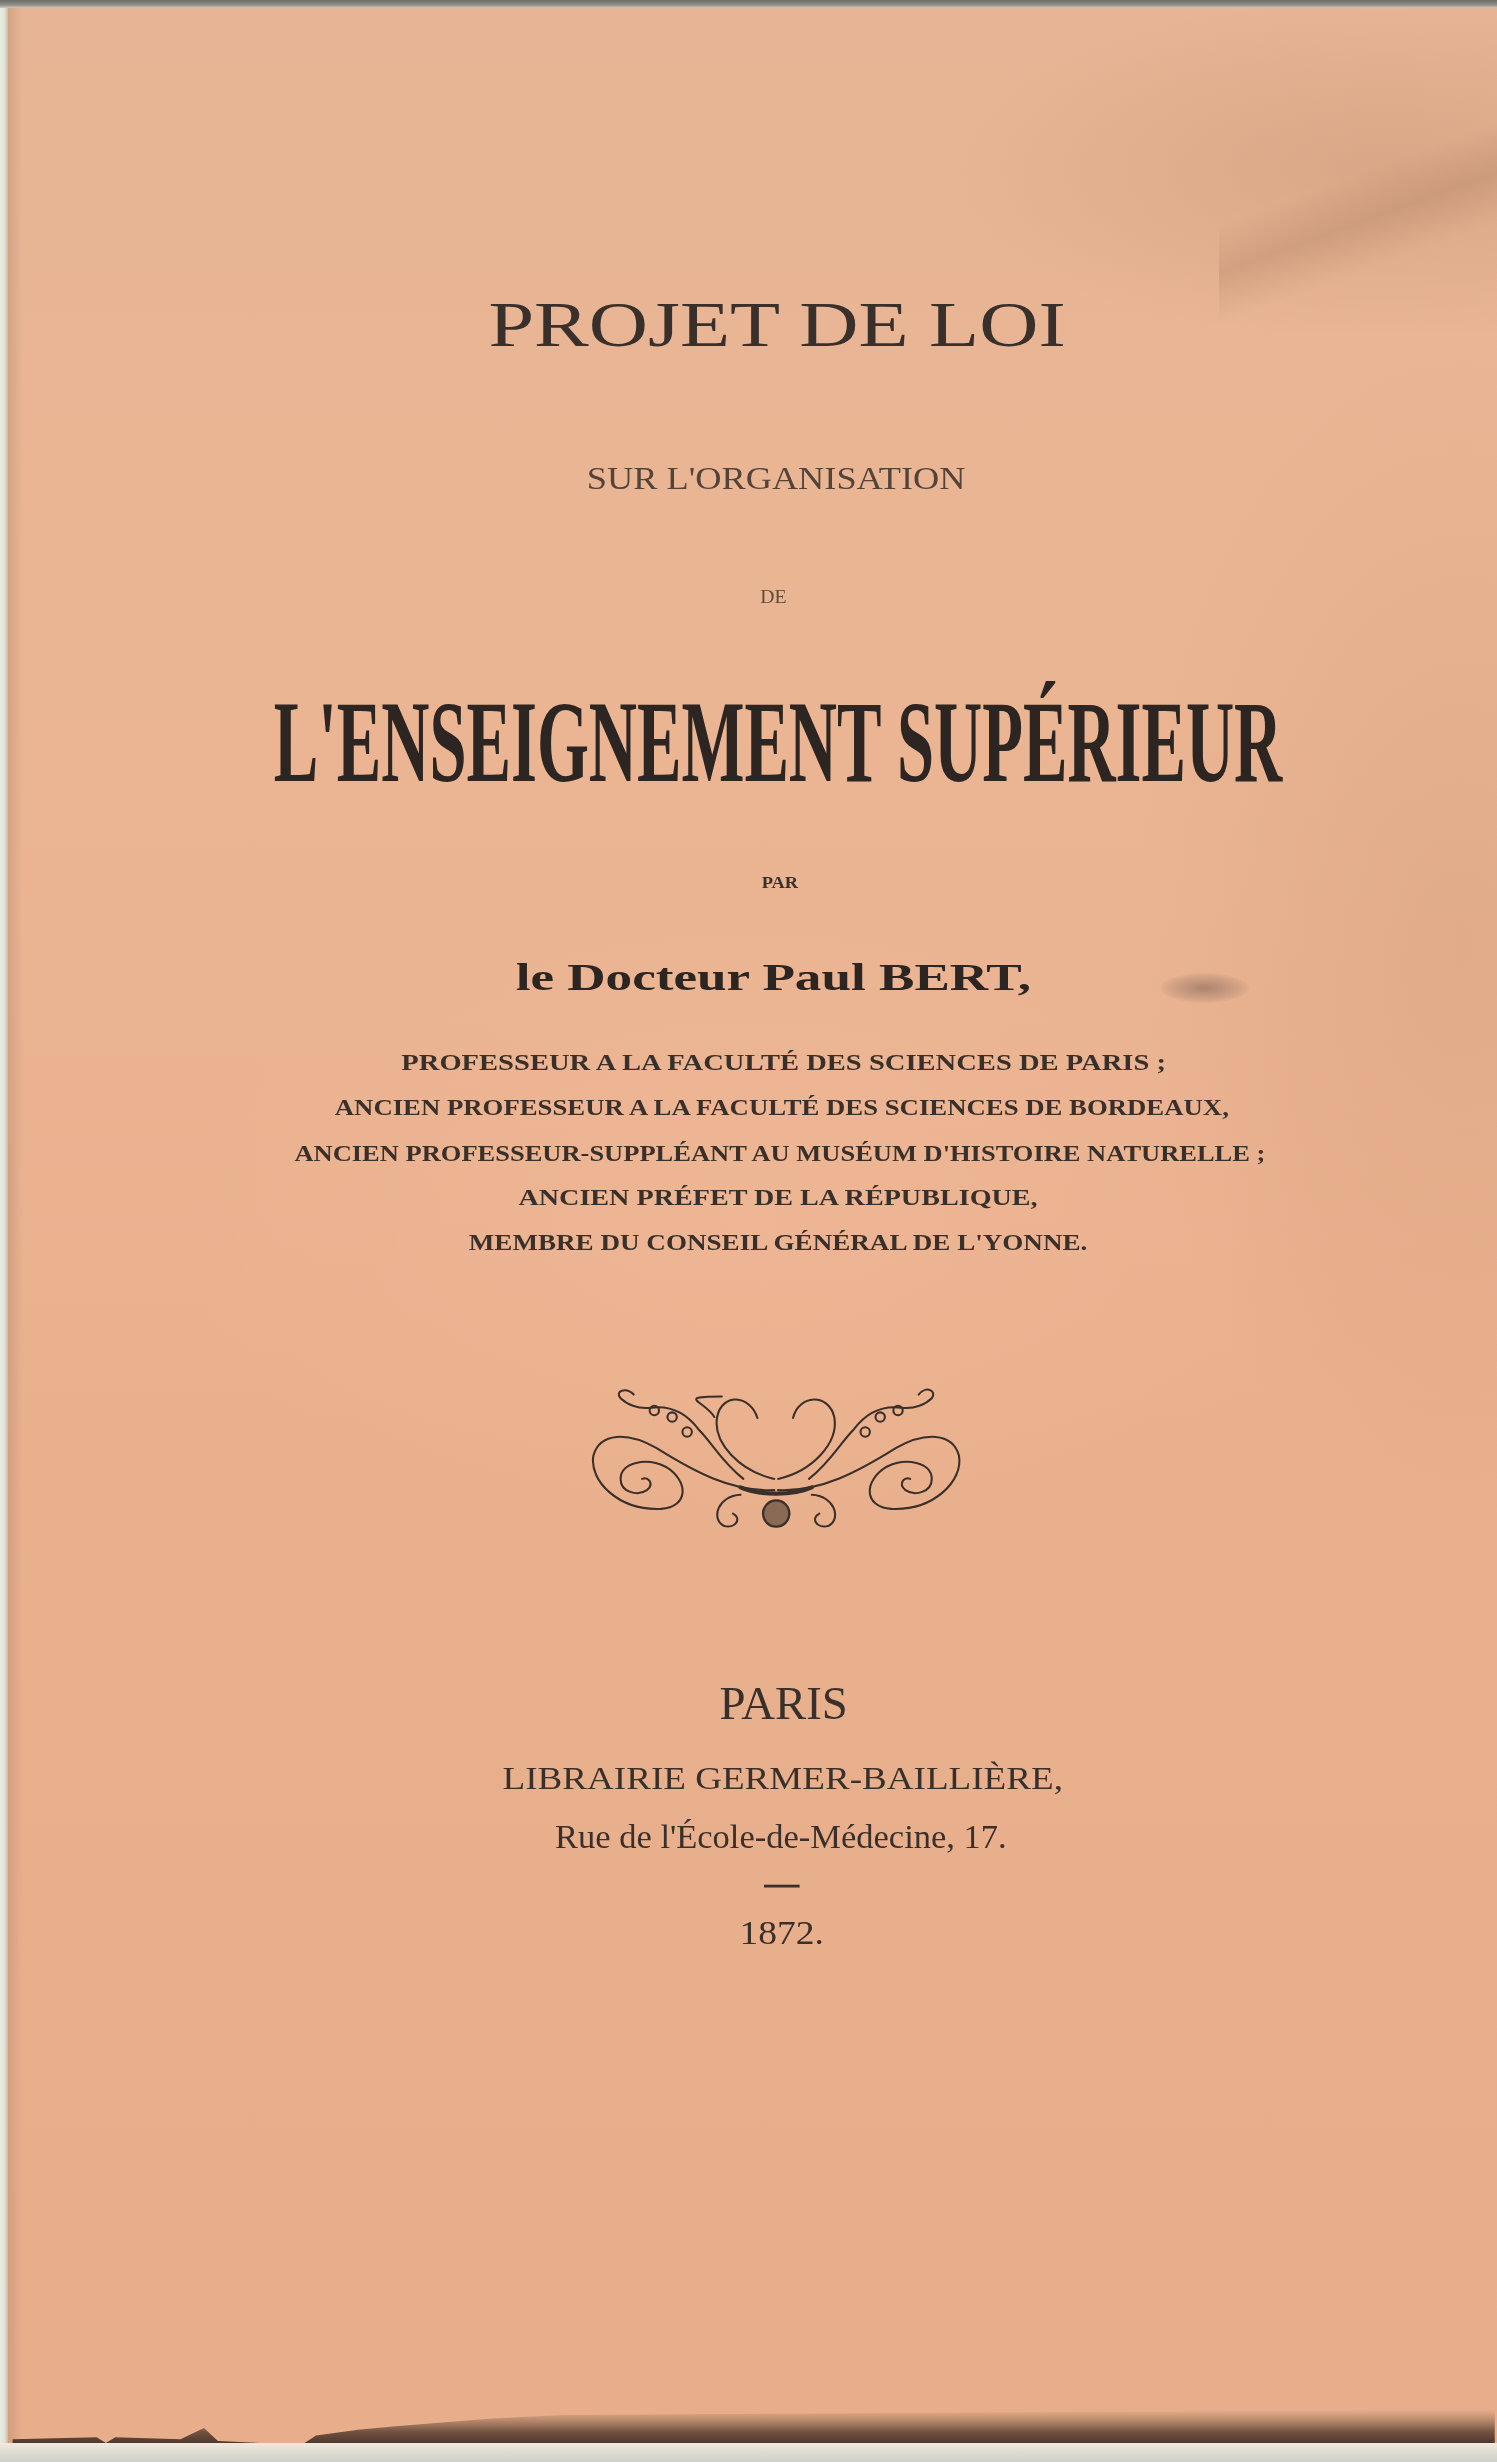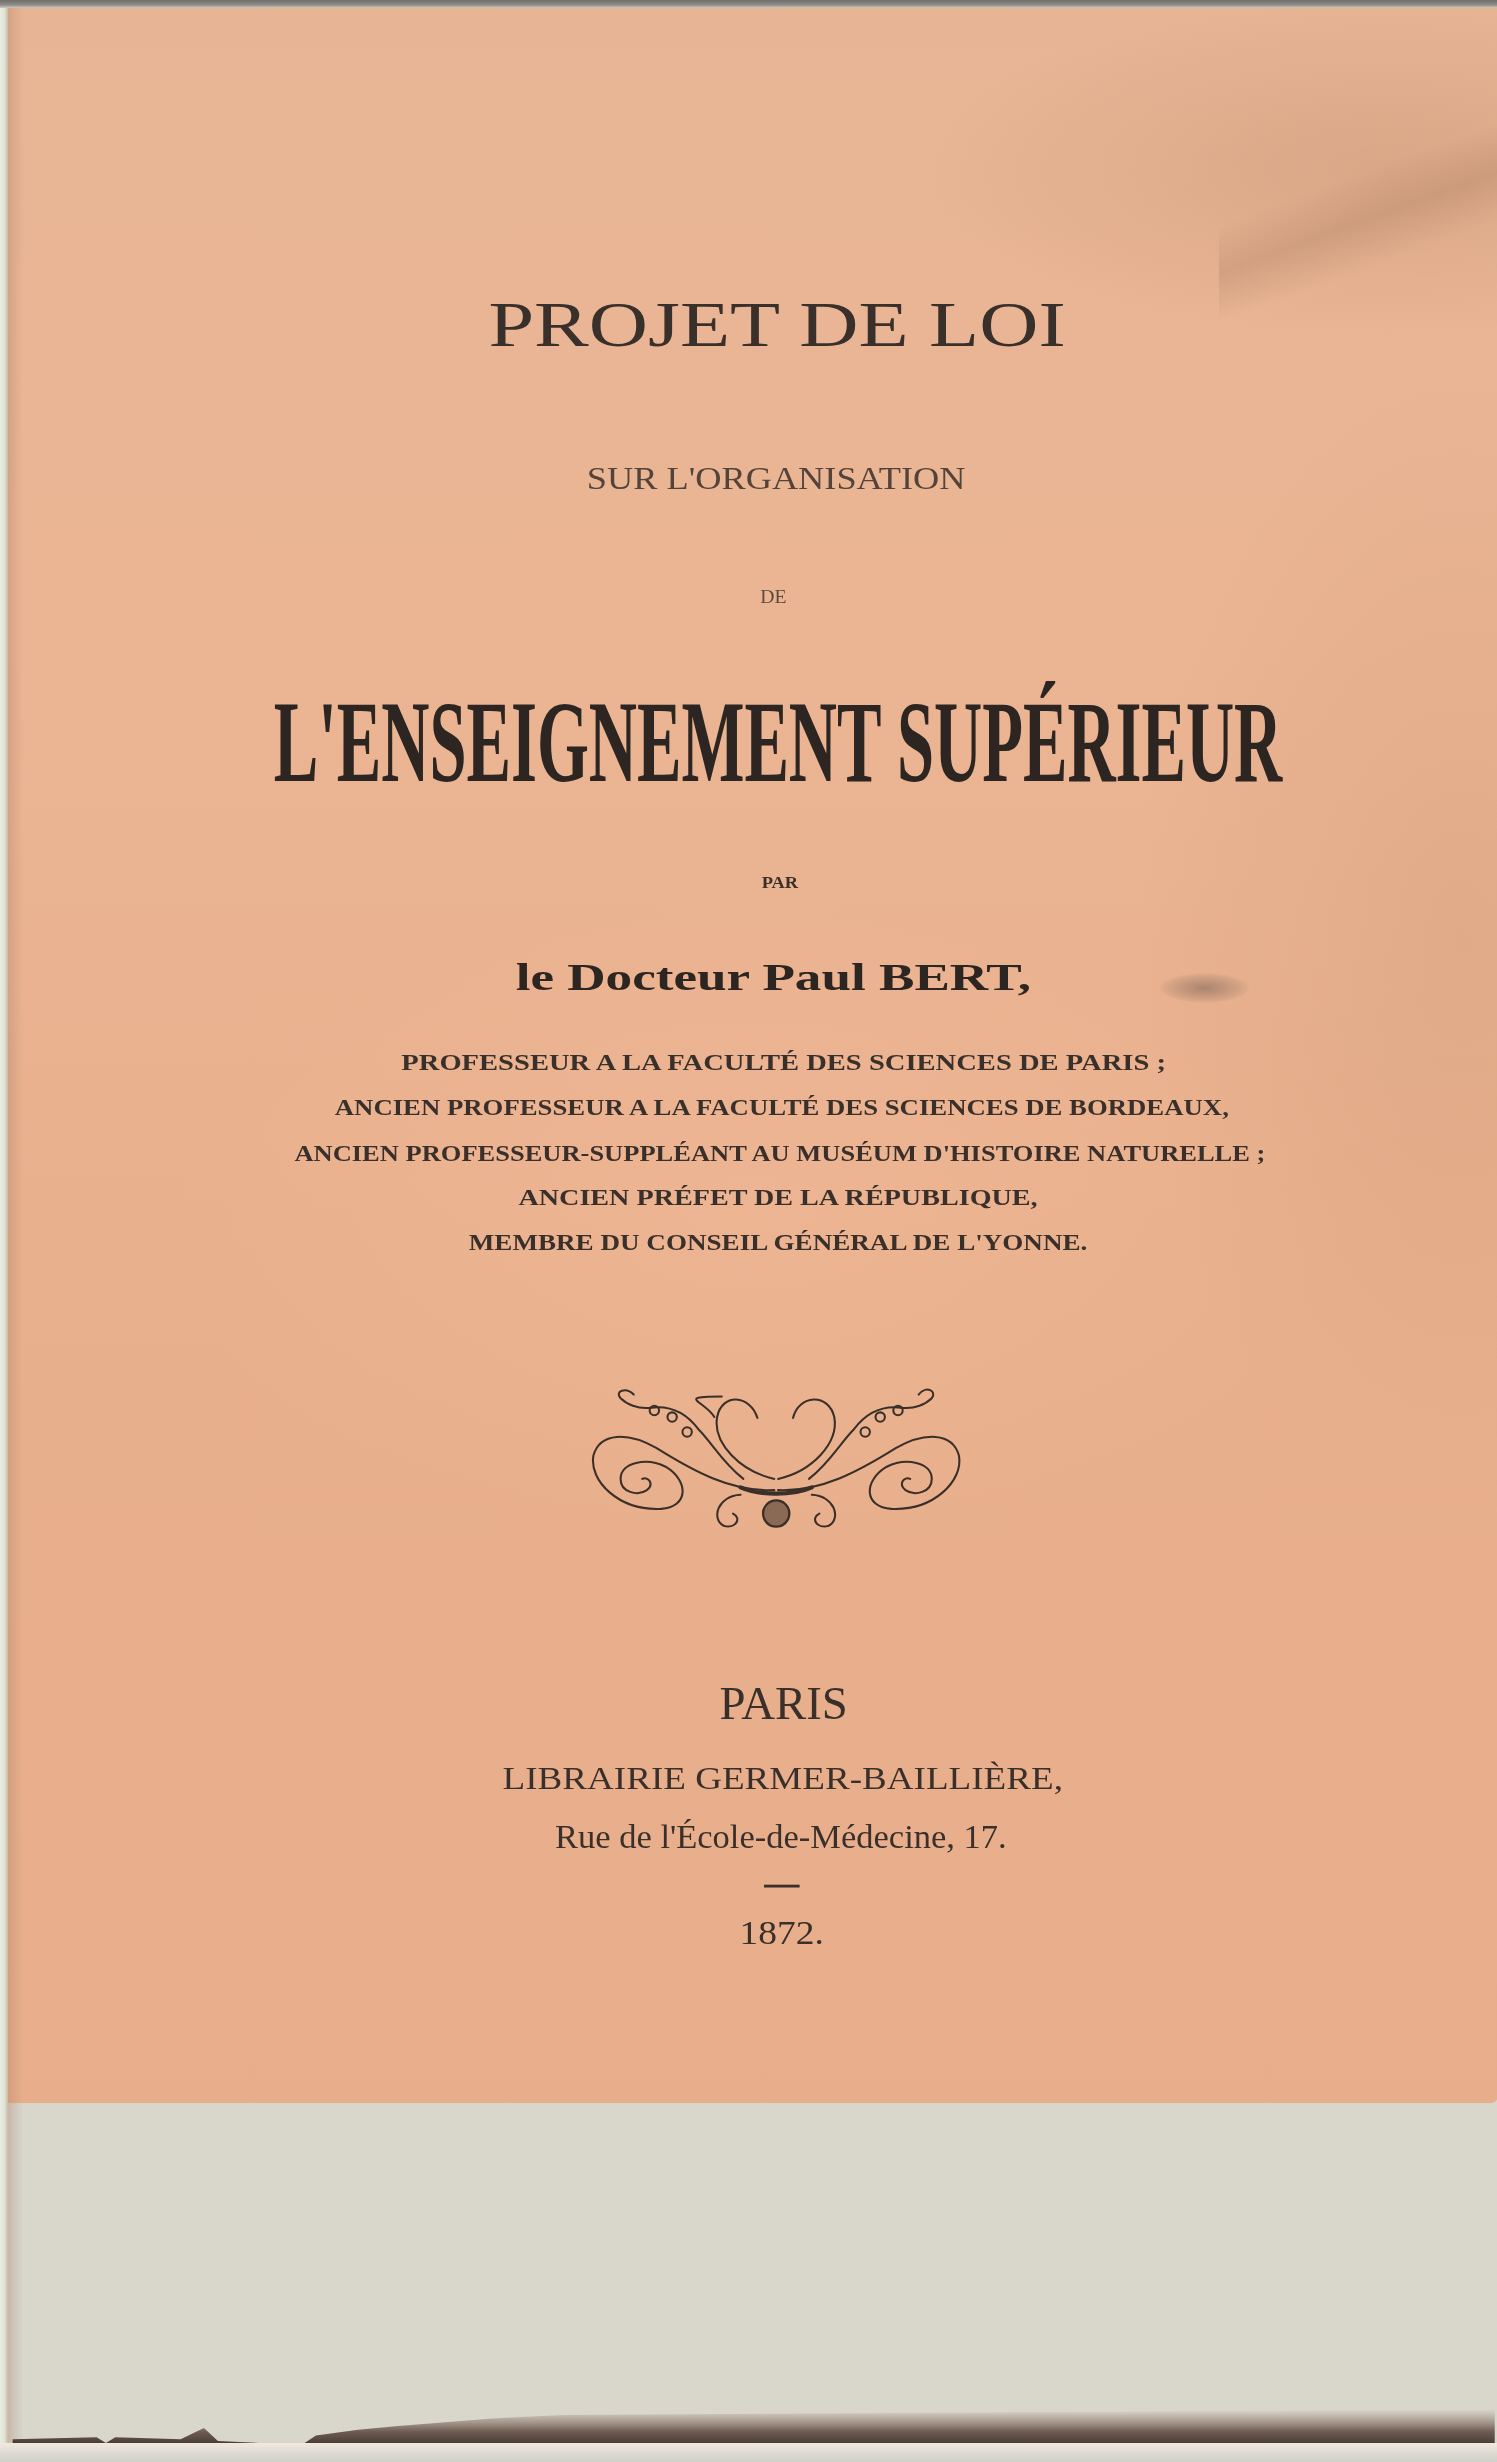--- a/index.html
+++ b/index.html
@@ -1,21 +1,21 @@
 <!DOCTYPE html>
 <html style="font-size:15px"><head>
 <meta charset="utf-8">
 <style>
   html, body { margin: 0; padding: 0; }
   body {
     width: 1498px; height: 2462px; overflow: hidden; position: relative;
     background: #d9d6cc;
   }
   #page {
-    position: absolute; left: 0; top: 0; width: 1498px; height: 2103px;
+    position: absolute; left: 0; top: 0; width: 1498px; height: 2462px;
     background:
       radial-gradient(ellipse 656px 244px at 1387px 169px, rgba(150,100,70,0.18), rgba(0,0,0,0) 70%),
       radial-gradient(ellipse 844px 469px at 750px 1219px, rgba(255,200,170,0.18), rgba(0,0,0,0) 70%),
       radial-gradient(ellipse 469px 844px at 1462px 937px, rgba(140,95,65,0.10), rgba(0,0,0,0) 70%),
       linear-gradient(180deg, #e7b595 0%, #ebb593 30%, #e9b08d 60%, #e8ae8b 100%);
     border-radius: 7px;
   }
   #left-strip {
     position: absolute; left: 0; top: 0; width: 8.4px; height: 2462px;
     background: linear-gradient(90deg, #e9eee2 0%, #dfe2d5 60%, #c9b9a4 100%);

